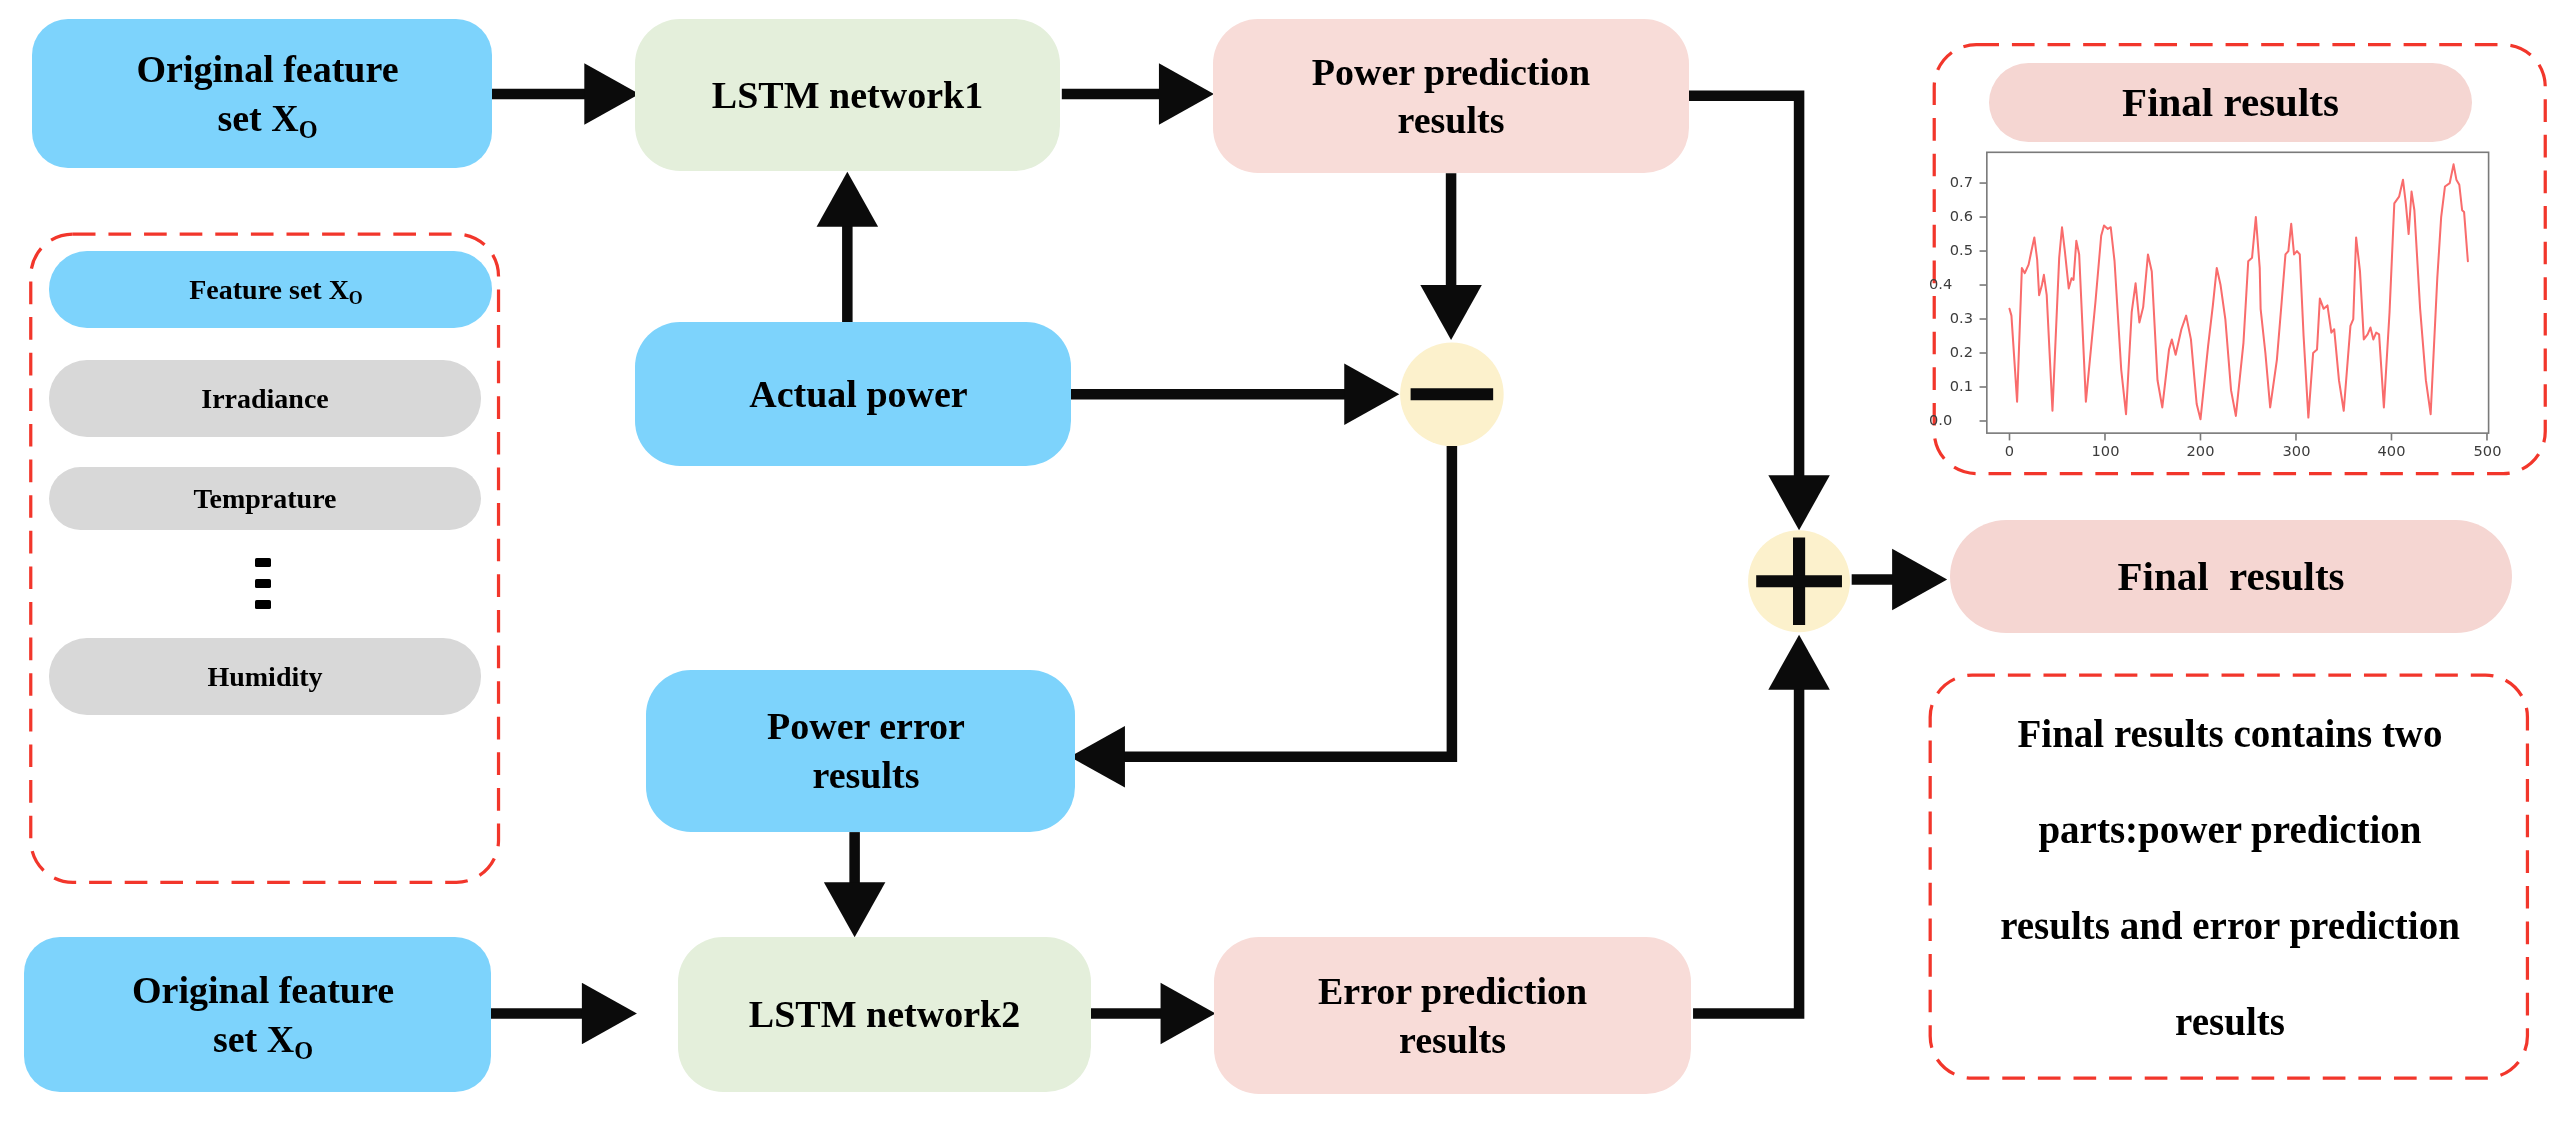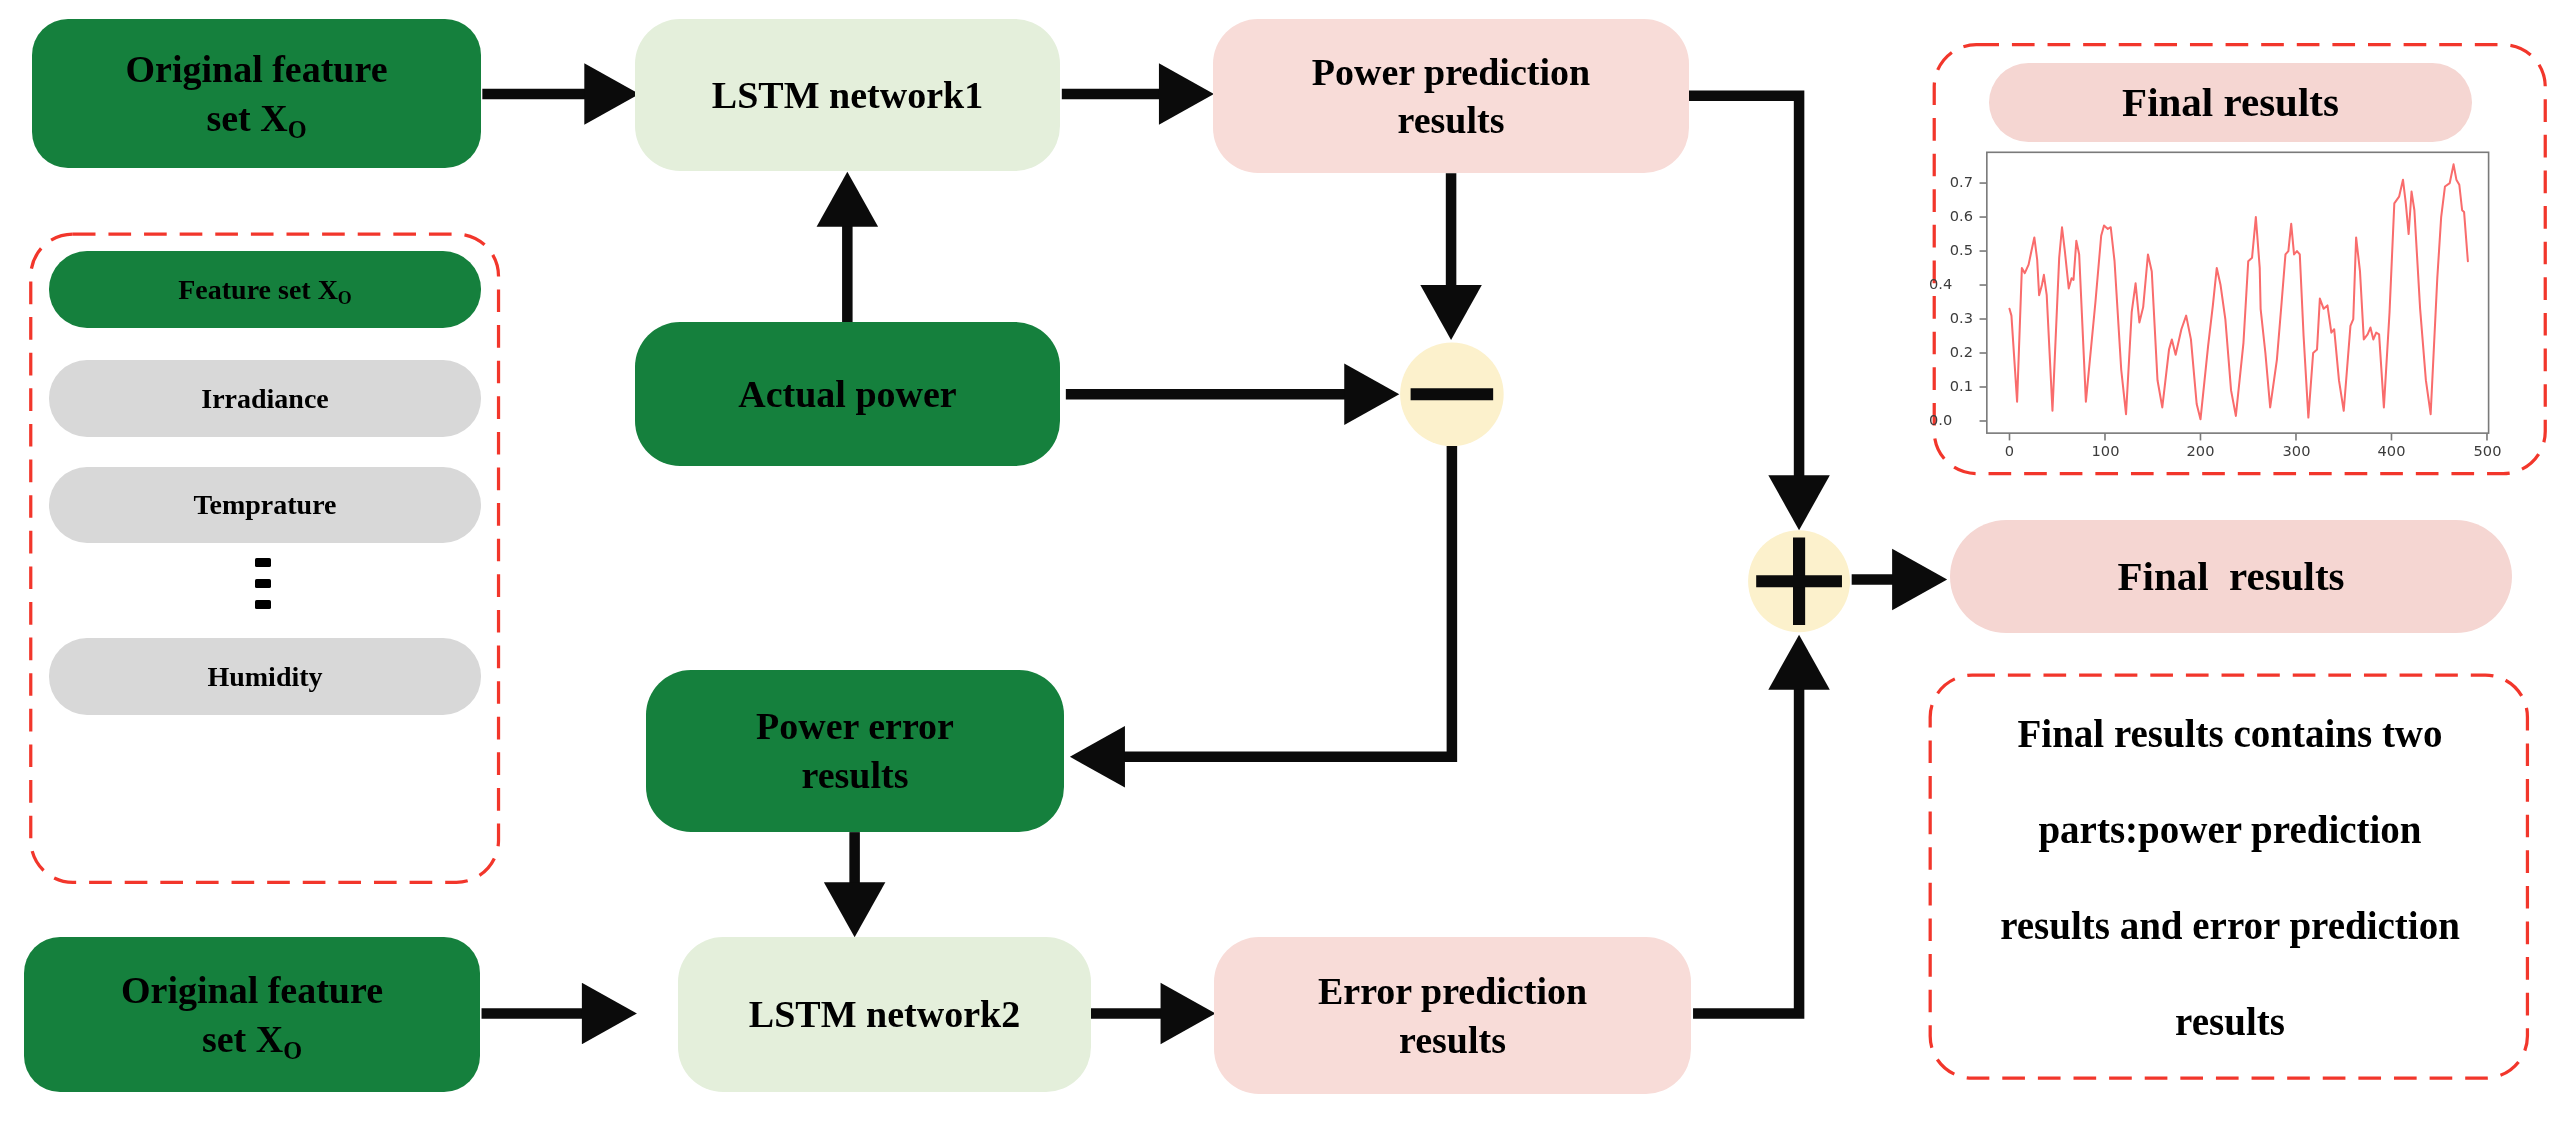--- a/index.html
+++ b/index.html
@@ -5,21 +5,21 @@
   html,body{margin:0;padding:0;background:#ffffff;}
   #canvas{
     position:relative;width:2576px;height:1122px;background:#ffffff;overflow:hidden;
     font-family:"Liberation Serif","DejaVu Serif",serif;color:#000;
   }
   #overlay{position:absolute;left:0;top:0;pointer-events:none;}
   .box{
     position:absolute;display:flex;flex-direction:column;align-items:center;justify-content:center;
     text-align:center;font-weight:700;line-height:1.28;
   }
-  .lav{background:#15803d;}
+  .lav{background:#7dd3fc;padding-left:11px;}
   .grn{background:#E4EFDB;}
   .pnk{background:#F8DCD8;}
   .pill{background:#F5D6D2;}
   .gry{background:#D8D8D8;}
   .f46{font-size:38px;}
   .f44{font-size:28px;}
   .f50{font-size:41px;}
   sub{font-size:0.64em;font-weight:700;vertical-align:-0.3em;line-height:0;}
   .pre{white-space:pre;}
   .note{
@@ -142,21 +142,21 @@
       <span>results</span>
     </div>
   </div>
 
   <div class="box lav f44" style="left:49px;top:251px;width:432px;height:77px;border-radius:38px;">
     <div><span>Feature set X</span><sub>O</sub></div>
   </div>
   <div class="box gry f44" style="left:49px;top:360px;width:432px;height:77px;border-radius:38px;">
     <div>Irradiance</div>
   </div>
-  <div class="box gry f44" style="left:49px;top:467px;width:432px;height:76px;border-radius:38px;">
+  <div class="box gry f44" style="left:49px;top:467px;width:432px;height:63px;border-radius:38px;">
     <div>Temprature</div>
   </div>
   <div class="dots" style="left:255px;top:558px;">
     <div></div>
       <div></div>
       <div></div>
   </div>
   <div class="box gry f44" style="left:49px;top:638px;width:432px;height:77px;border-radius:38px;">
     <div>Humidity</div>
   </div>

